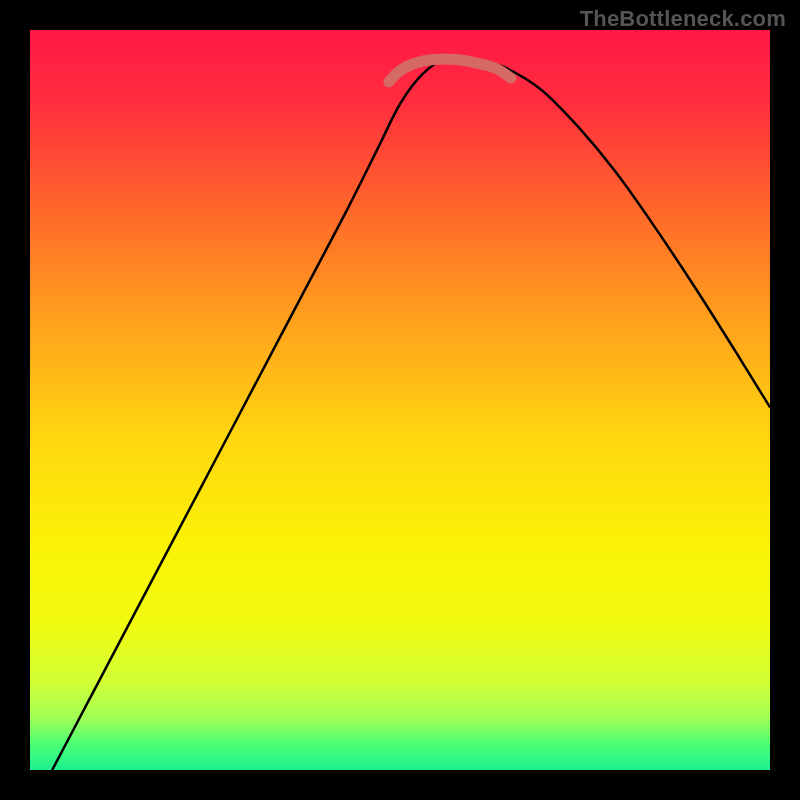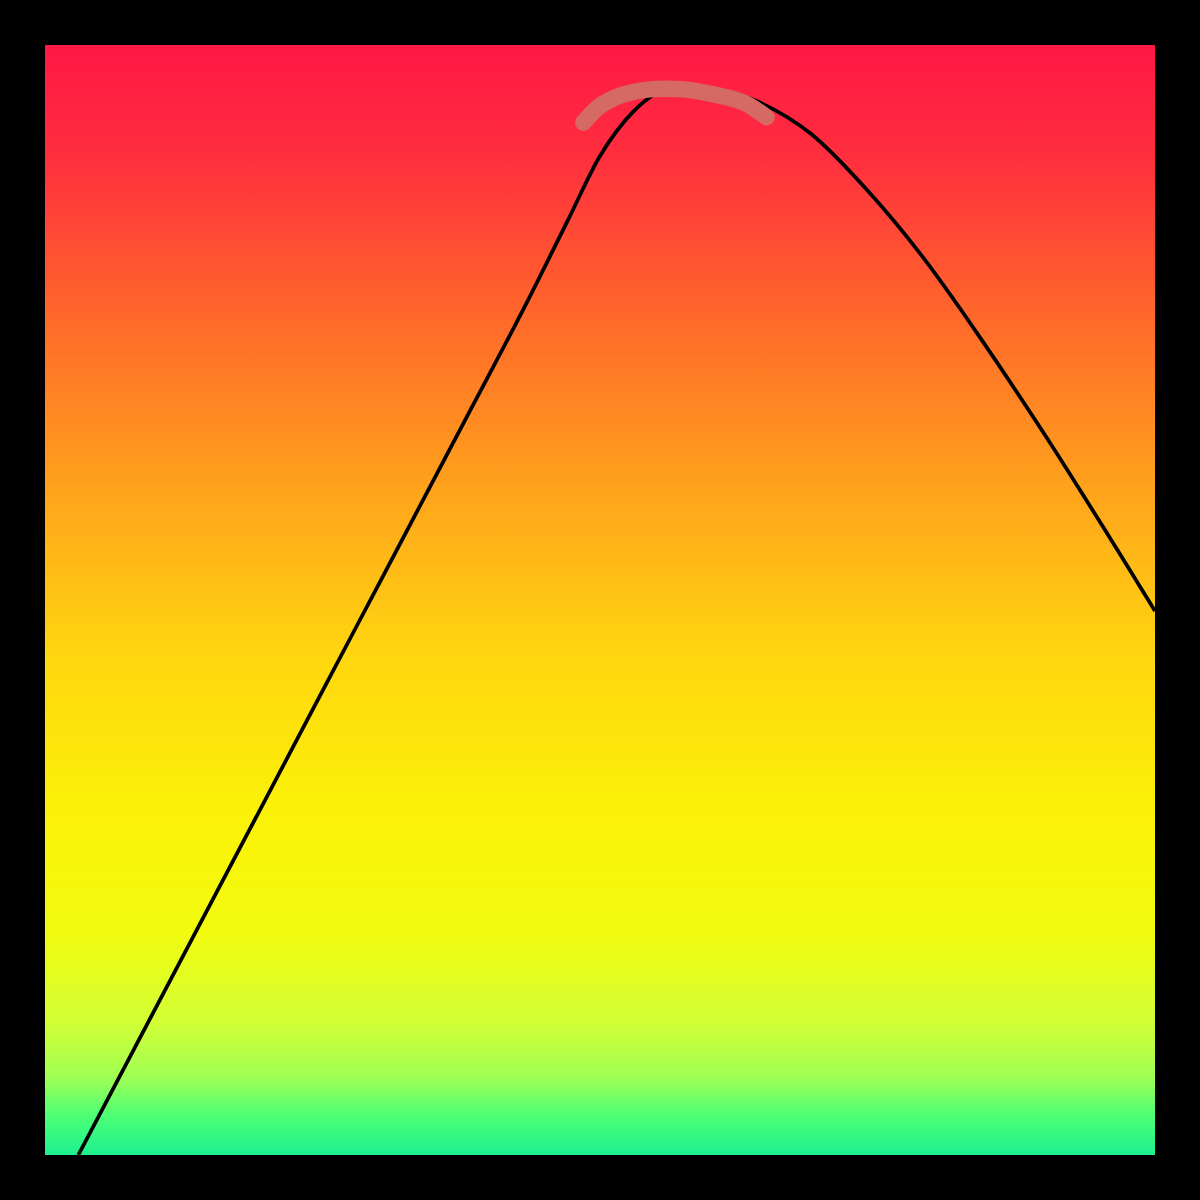--- a/index.html
+++ b/index.html
@@ -38,20 +38,21 @@
   svg {
     display: block;
     width: 100%;
     height: 100%;
   }
 </style>
 </head>
 <body>
 
 <div class="frame">
+  <div class="watermark">TheBottleneck.com</div>
   <div class="plot-wrap">
     <svg id="plot-svg" viewBox="0 0 740 740" preserveAspectRatio="none">
         <defs>
           <linearGradient id="bg-grad" x1="0" y1="0" x2="0" y2="1">
             <stop offset="0%" stop-color="#ff1846"></stop>
             <stop offset="10%" stop-color="#ff2e3e"></stop>
             <stop offset="25%" stop-color="#ff6a2a"></stop>
             <stop offset="40%" stop-color="#ffa31c"></stop>
             <stop offset="55.00000000000001%" stop-color="#ffd60f"></stop>
             <stop offset="70%" stop-color="#fbf307"></stop>

